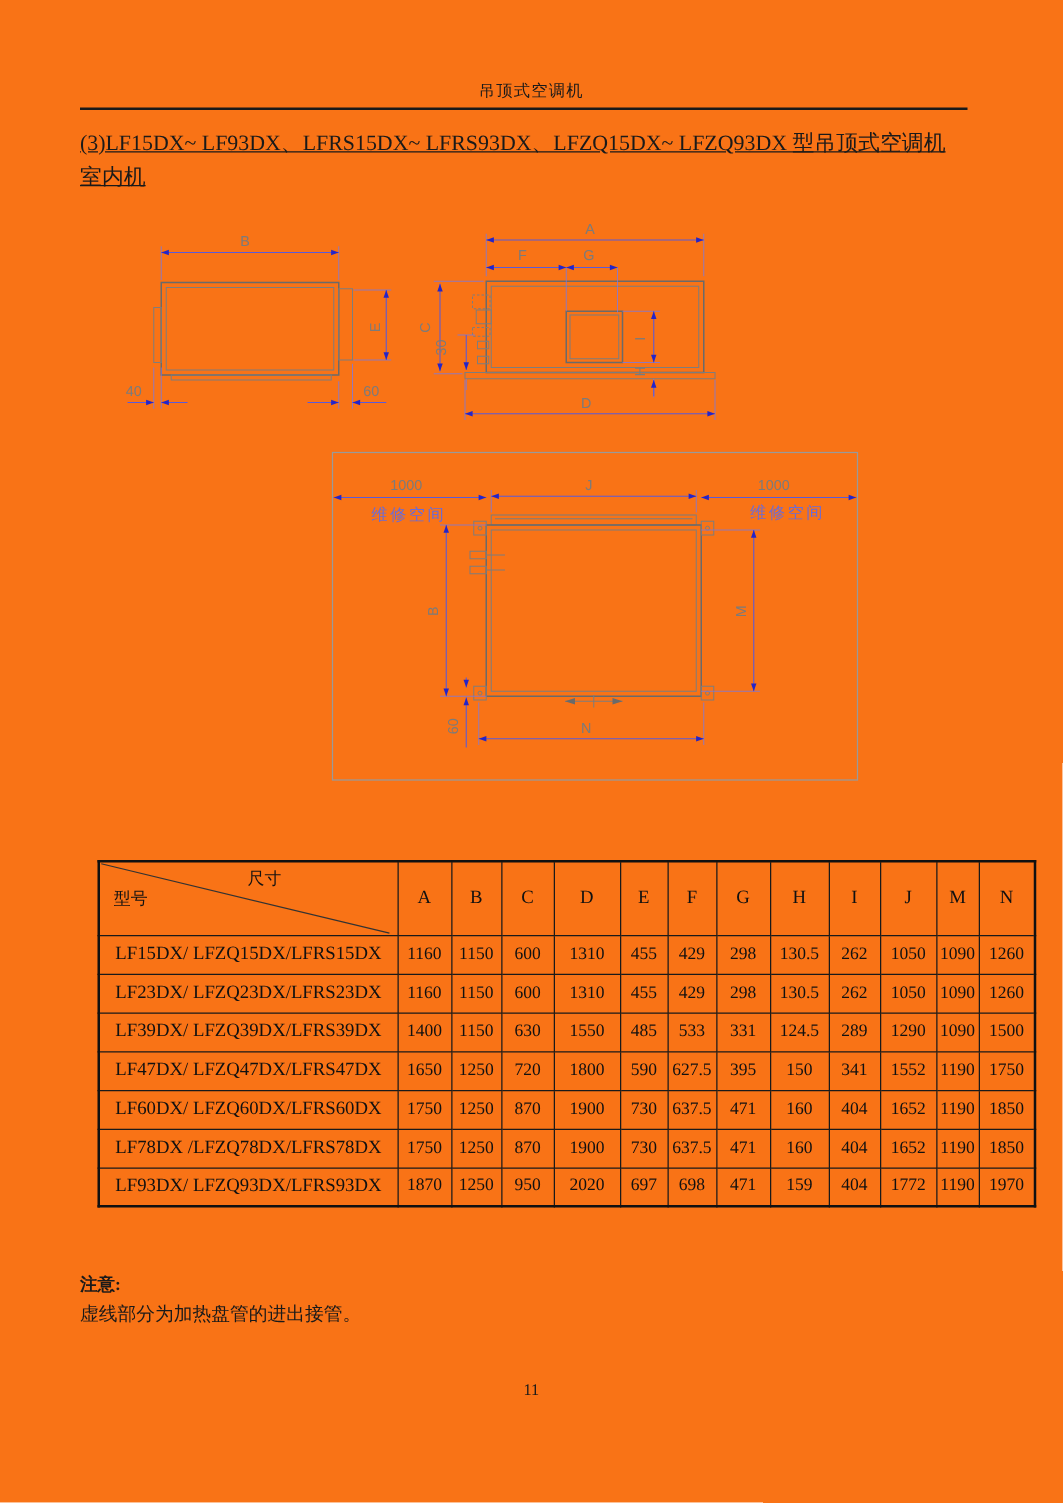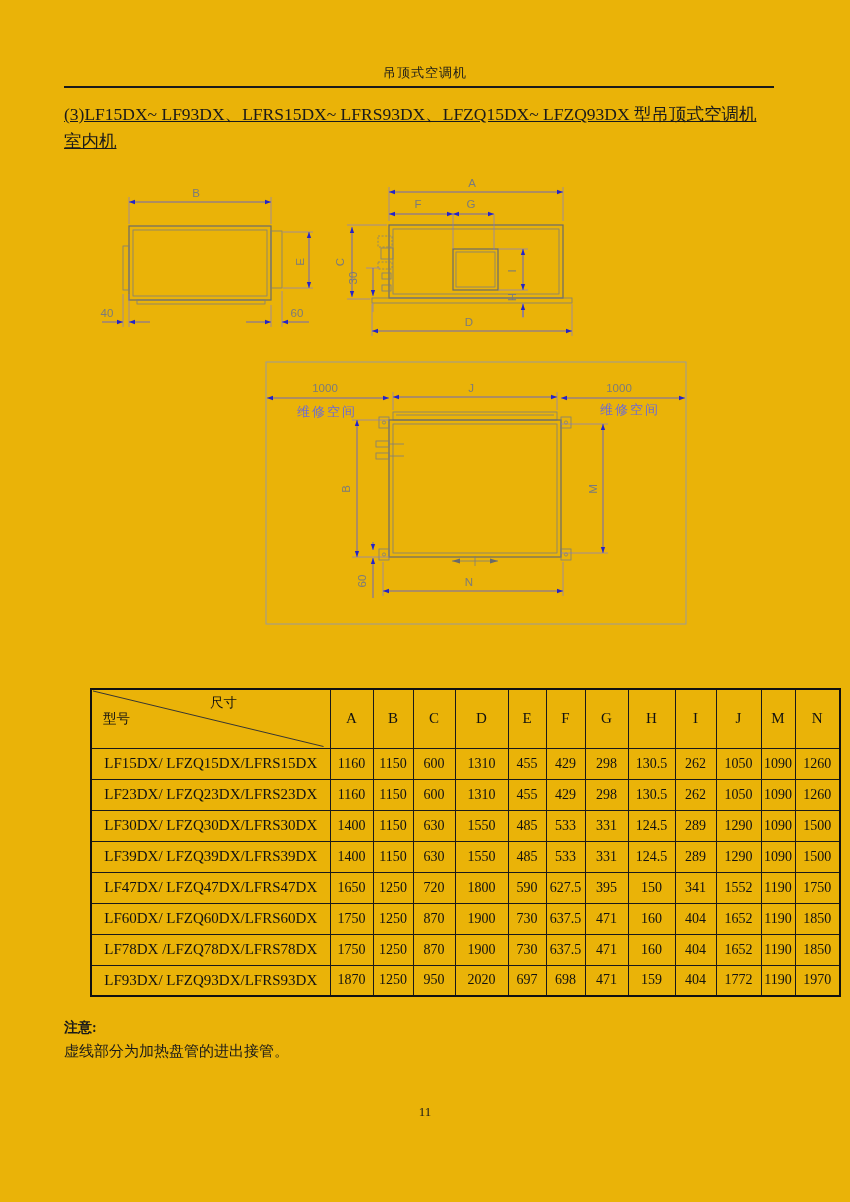--- a/index.html
+++ b/index.html
@@ -1,36 +1,36 @@
 <!DOCTYPE html>
 <html><head>
 <meta charset="utf-8">
 <style>
   html,body{margin:0;padding:0;background:#ffffff;}
-  .page{position:relative;width:850px;height:1202px;background:#eab308;overflow:hidden;
+  .page{position:relative;width:850px;height:1202px;background:#f97316;overflow:hidden;
         font-family:"Liberation Serif","DejaVu Serif",serif;color:#1a1a1a;}
   .running-header{position:absolute;top:64px;left:0;width:100%;text-align:center;
         font-size:13px;letter-spacing:1px;}
   .header-rule{position:absolute;top:86px;left:64px;width:710px;height:2px;background:#1a1a1a;}
   .doc-title{position:absolute;top:101px;left:64px;width:724px;font-size:17.5px;line-height:27px;text-decoration:underline;}
   .doc-title span{display:block;}
   .drawings{position:absolute;top:0;left:0;}
   
   .ln{fill:none;stroke:#6a6a6a;stroke-width:1.2;}
   .thin{fill:none;stroke:#7d7d7d;stroke-width:0.8;}
   .dash{fill:none;stroke:#7d7d7d;stroke-width:0.8;stroke-dasharray:2 1.6;}
   .ext{fill:none;stroke:#7a7ae2;stroke-width:0.65;}
   .dim{fill:none;stroke:#5a5ada;stroke-width:0.85;}
   .box{fill:none;stroke:#9a9a9a;stroke-width:1;}
   .gfill{fill:#6a6a6a;}
   .dlab{fill:#7b7b7b;font:11.5px "Liberation Sans","DejaVu Sans",sans-serif;text-anchor:middle;}
   .svc{fill:#6b6bd6;font:13px "Liberation Sans","DejaVu Sans",sans-serif;letter-spacing:2px;text-anchor:middle;}
   
   .dim-table{position:absolute;top:688px;left:78px;border-collapse:collapse;table-layout:fixed;
-        width:749px;font-family:"Liberation Serif","DejaVu Serif",serif;border:2px solid #111;margin-left:12px;}
+        width:749px;font-family:"Liberation Serif","DejaVu Serif",serif;border:2px solid #111;}
   .dim-table td{border:1.4px solid #1a1a1a;text-align:center;font-size:14px;color:#111;
         overflow:hidden;white-space:nowrap;padding:0;}
   .dim-table tr{height:31px;}
   .dim-table tr.hdr{height:59px;}
   .dim-table td.colh{font-size:15px;}
   .dim-table td.model{font-size:15px;}
   .corner-cell{position:relative;}
   .corner-cell svg{position:absolute;top:0;left:0;width:100%;height:100%;}
   .corner-top{position:absolute;top:4px;left:118px;font-size:13.5px;}
   .corner-bottom{position:absolute;top:20px;left:11px;font-size:13.5px;}
@@ -227,35 +227,20 @@
           <td>455</td>
           <td>429</td>
           <td>298</td>
           <td>130.5</td>
           <td>262</td>
           <td>1050</td>
           <td>1090</td>
           <td>1260</td>
         </tr>
         <tr>
-          <td class="model">LF30DX/ LFZQ30DX/LFRS30DX</td>
-          <td>1400</td>
-          <td>1150</td>
-          <td>630</td>
-          <td>1550</td>
-          <td>485</td>
-          <td>533</td>
-          <td>331</td>
-          <td>124.5</td>
-          <td>289</td>
-          <td>1290</td>
-          <td>1090</td>
-          <td>1500</td>
-        </tr>
-        <tr>
           <td class="model">LF39DX/ LFZQ39DX/LFRS39DX</td>
           <td>1400</td>
           <td>1150</td>
           <td>630</td>
           <td>1550</td>
           <td>485</td>
           <td>533</td>
           <td>331</td>
           <td>124.5</td>
           <td>289</td>

